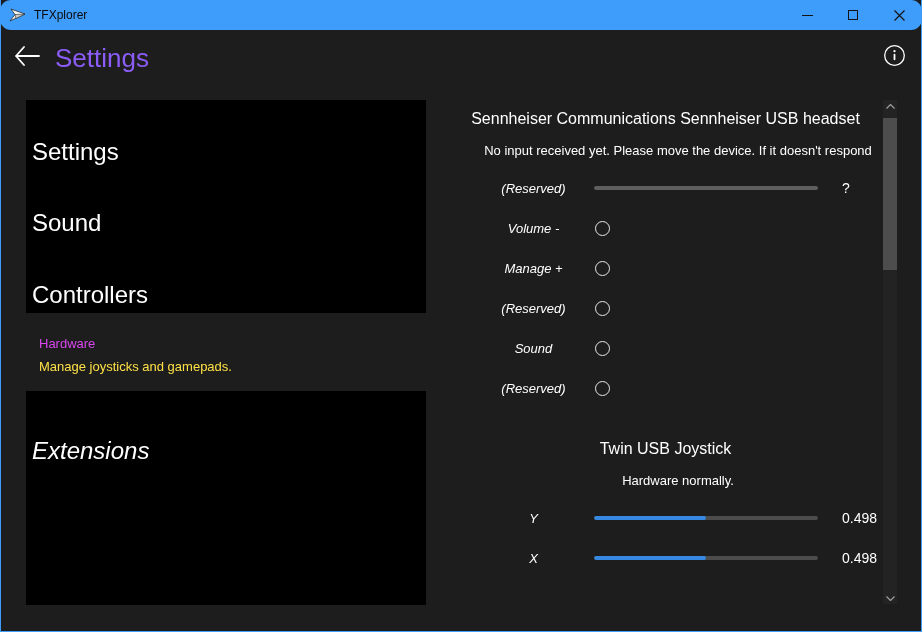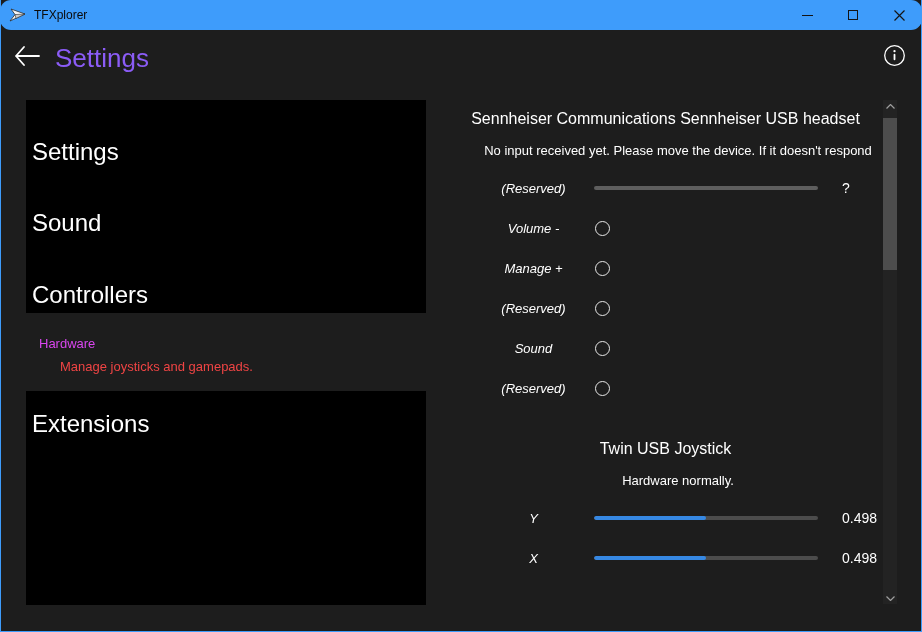--- a/index.html
+++ b/index.html
@@ -42,24 +42,24 @@
   .sidebar-panel { position:absolute; left:25px; width:400px; background:#000000; }
   .panel1 { top:100px; height:213px; }
   .panel2 { top:391px; height:214px; }
   .side-item {
     position:absolute; left:6px; right:6px; height:34px; line-height:34px;
     font-size:24px; font-weight:400; color:#ffffff; white-space:nowrap; cursor:default;
   }
   .panel1 .side-item:nth-child(1){ top:35px; }
   .panel1 .side-item:nth-child(2){ top:106px; }
   .panel1 .side-item:nth-child(3){ top:178px; }
-  .panel2 .side-item:nth-child(1){ top:16px; }
+  .panel2 .side-item:nth-child(1){ top:43px;font-style:italic; }
   .sub-item { position:absolute; left:38px; top:334px; width:380px; cursor:default; }
   .sub-title { font-size:13px; color:#d946ef; line-height:20px; }
-  .sub-desc  { font-size:13px; color:#ef4444; line-height:18px; margin-top:4px;margin-left:21px; }
+  .sub-desc  { font-size:13px; color:#fde047; line-height:18px; margin-top:4px; }
 
   
   .content { position:absolute; left:447px; top:104px; width:435px;text-align:center; }
   .device + .device { margin-top:26px; }
   .dev-name {
     height:30px; line-height:30px; font-size:16px; font-weight:400;
     color:#ffffff; white-space:nowrap; overflow:hidden;
   }
   .dev-status {
     height:34px; line-height:34px; padding-left:25px; font-size:13px; color:#ffffff;

